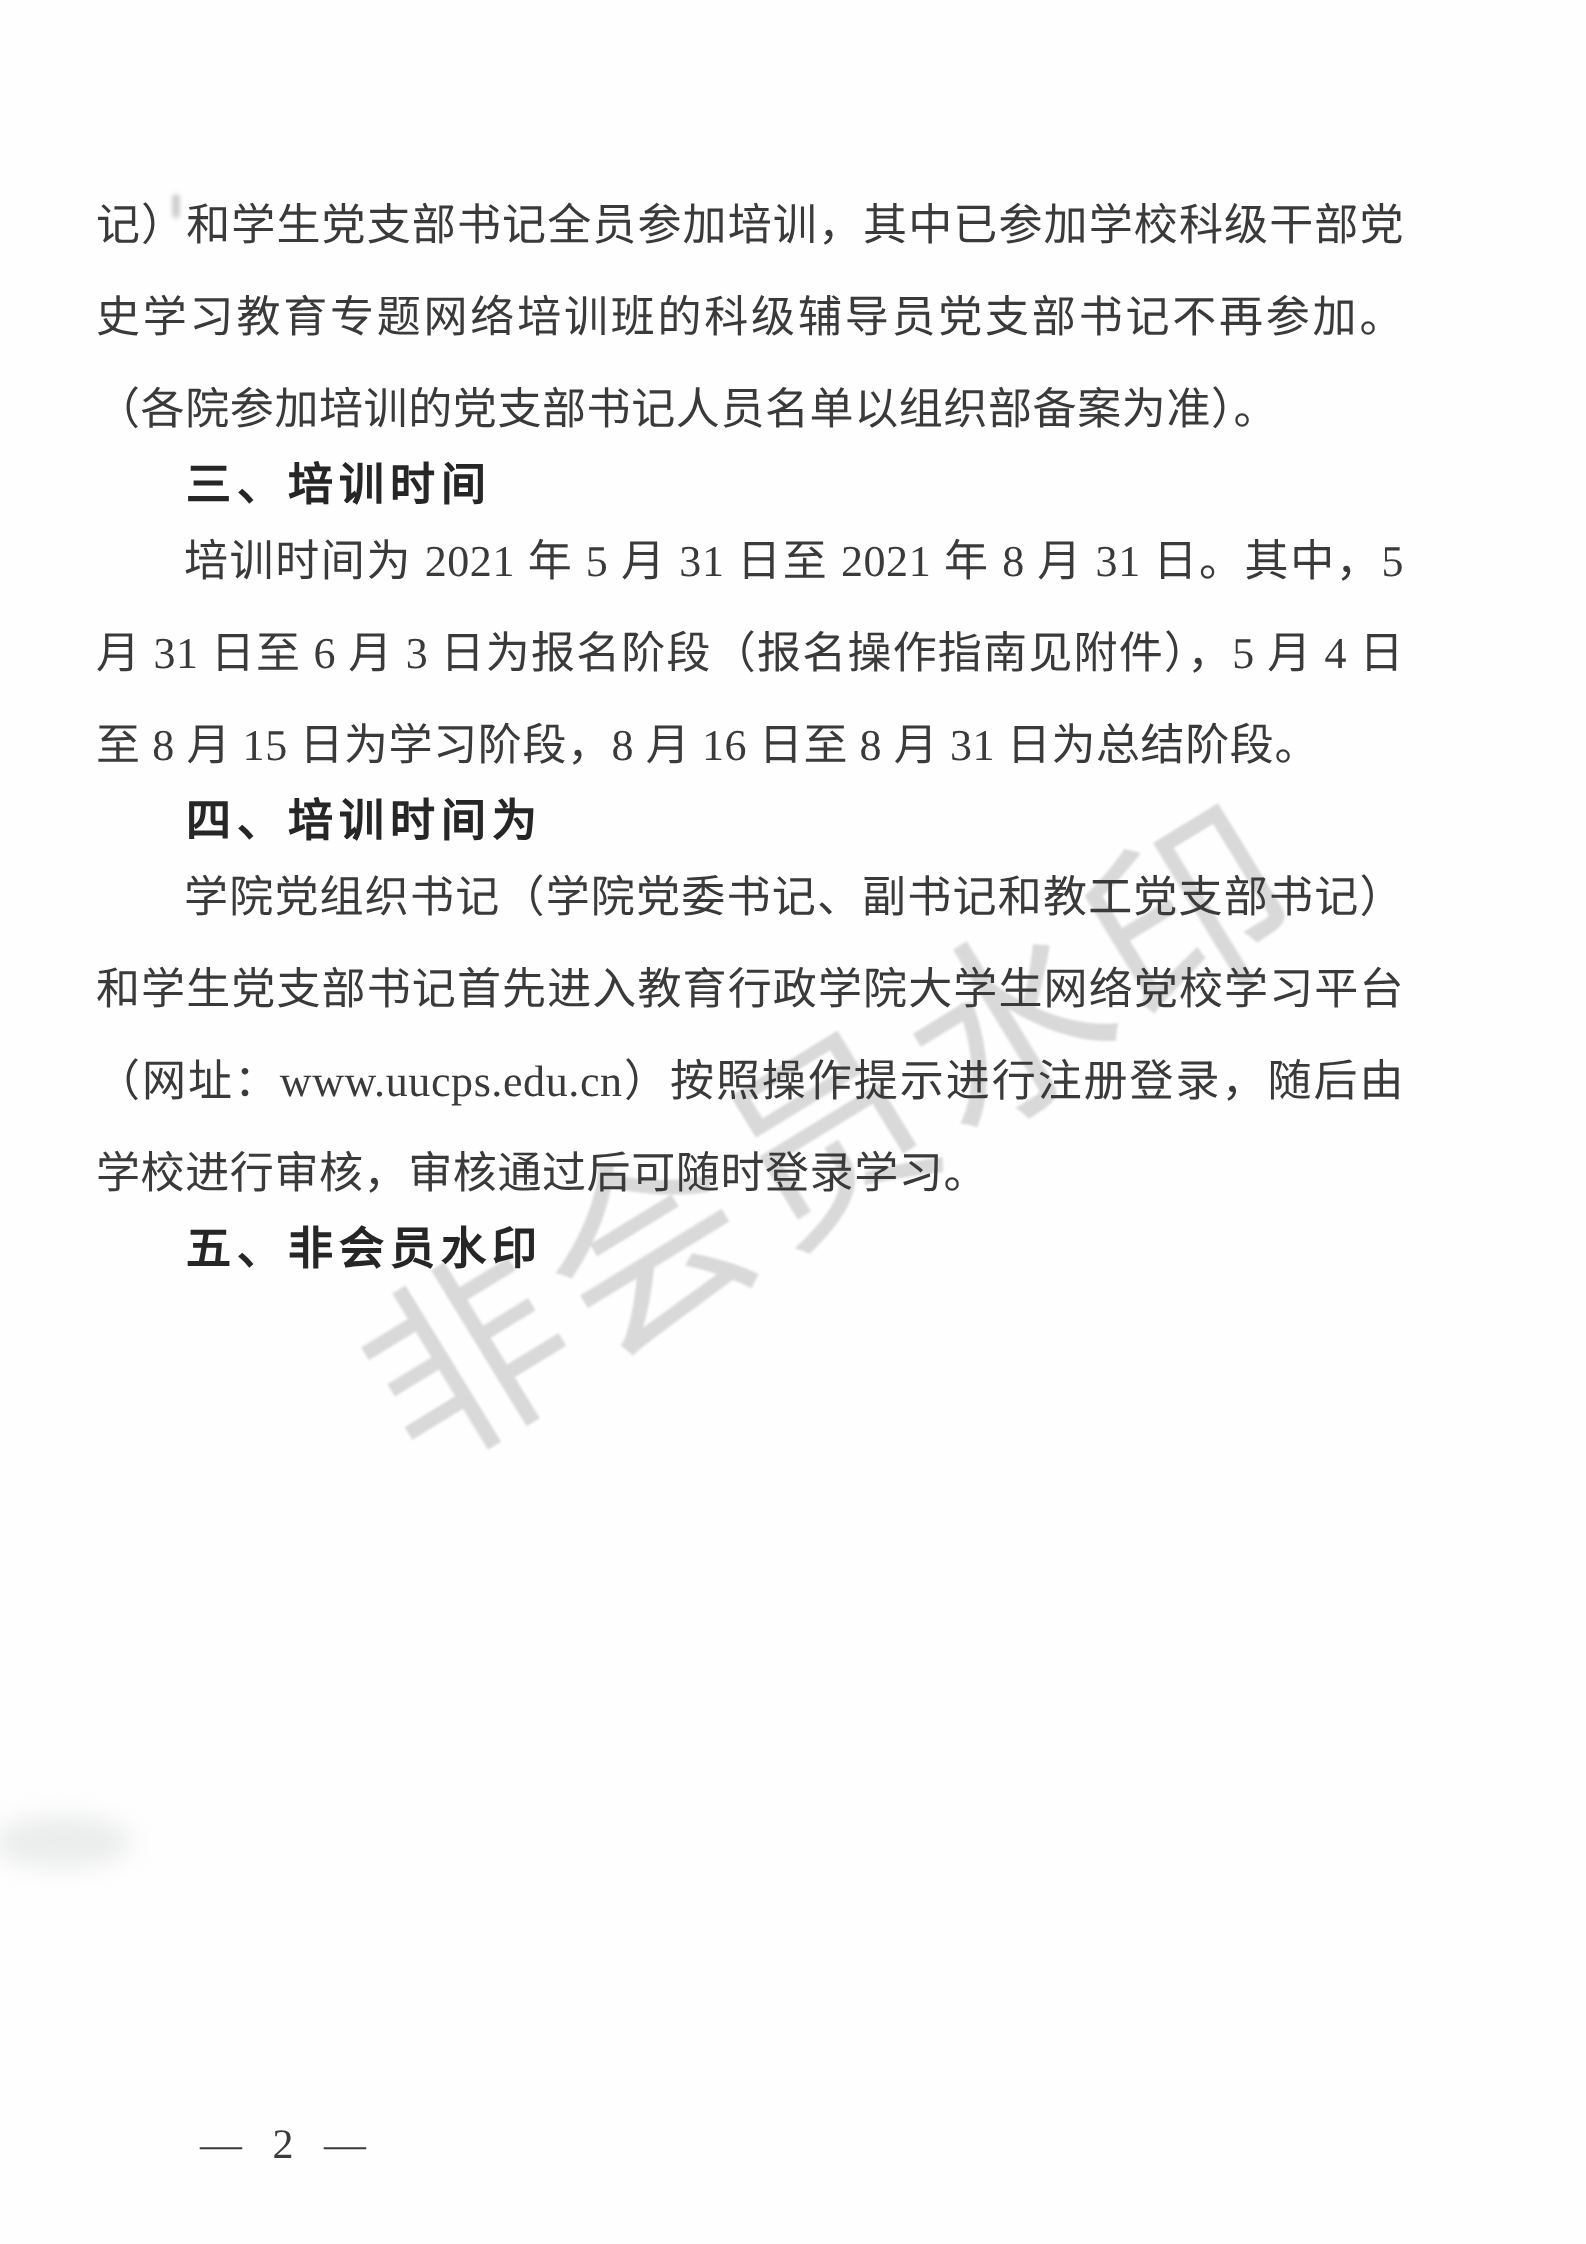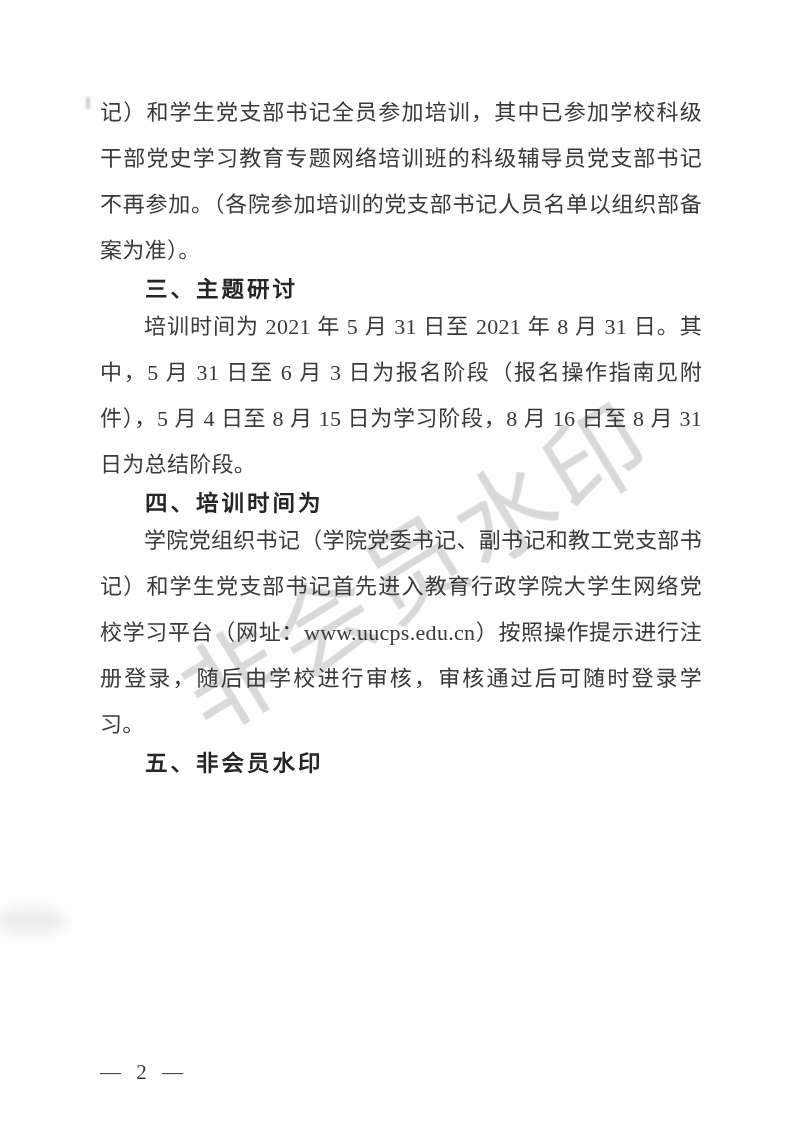--- a/index.html
+++ b/index.html
@@ -30,21 +30,21 @@
     font-weight: 400;
     letter-spacing: 6px;
     color: rgba(140, 140, 140, 0.32);
     filter: blur(0.6px);
     user-select: none;
     pointer-events: none;
   }
   .content {
     position: relative;
     z-index: 2;
-    padding: 90px 91px 0 100px; 
+    padding: 90px 91px 0 48px; 
   }
   .para {
     margin: 0;
     font-size: 22px;
     line-height: 46px;
     color: #3a3a3a;
     text-align: justify;
     text-justify: inter-ideograph;
     text-indent: 2em;
     letter-spacing: 0.3px;
@@ -103,21 +103,21 @@
 
   <div class="artifact-left"></div>
   <div class="artifact-top"></div>
 
   <div class="watermark">非会员水印</div>
 
   <main class="content">
 
     <p class="para continuation">记）和学生党支部书记全员参加培训，其中已参加学校科级干部党史学习教育专题网络培训班的科级辅导员党支部书记不再参加。（各院参加培训的党支部书记人员名单以组织部备案为准）。</p>
 
-    <h2 class="heading">三、主题研讨</h2>
+    <h2 class="heading">三、培训时间</h2>
 
     <p class="para">培训时间为 2021 年 5 月 31 日至 2021 年 8 月 31 日。其中，5 月 31 日至 6 月 3 日为报名阶段（报名操作指南见附件），5 月 4 日至 8 月 15 日为学习阶段，8 月 16 日至 8 月 31 日为总结阶段。</p>
 
     <h2 class="heading">四、培训时间为</h2>
 
     <p class="para">学院党组织书记（学院党委书记、副书记和教工党支部书记）和学生党支部书记首先进入教育行政学院大学生网络党校学习平台（网址：www.uucps.edu.cn）按照操作提示进行注册登录，随后由学校进行审核，审核通过后可随时登录学习。</p>
 
 
 
     <h2 class="heading">五、非会员水印</h2>

